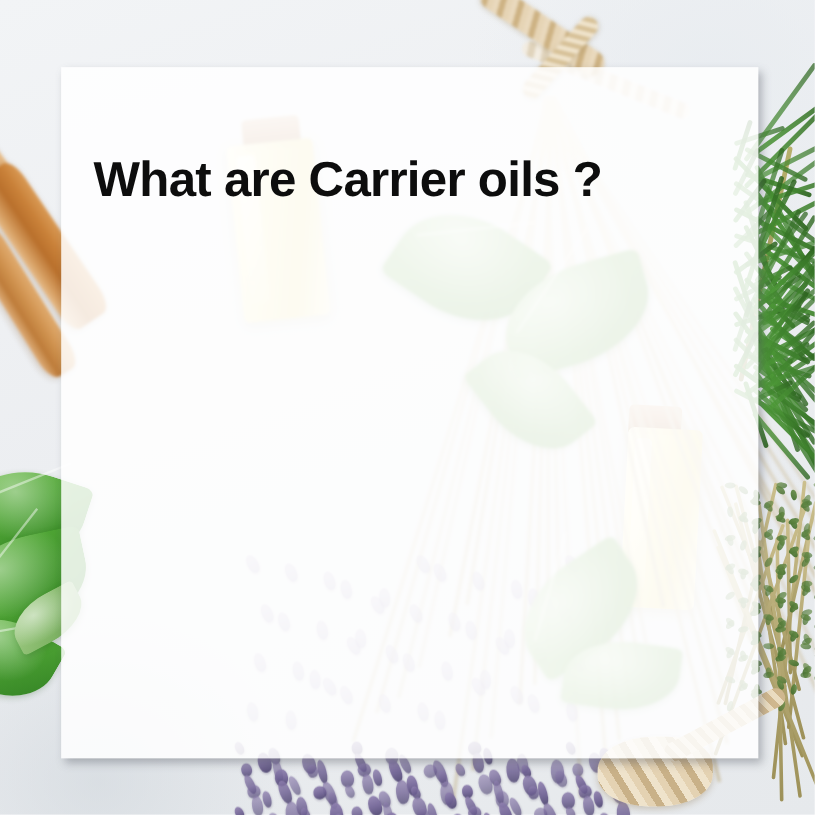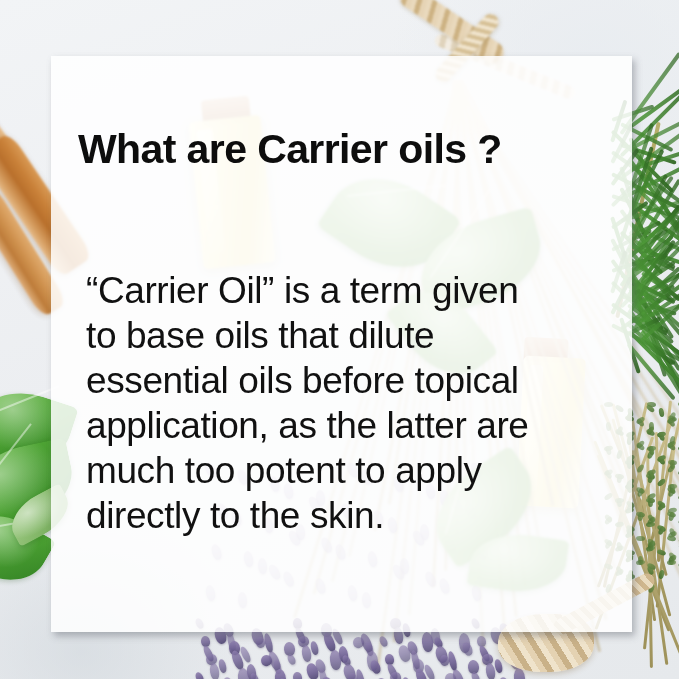--- a/index.html
+++ b/index.html
@@ -701,20 +701,14 @@
         background: repeating-linear-gradient(58deg,#e4d2b2 0 6px,#c9b188 6px 12px, #efe3cb 12px 18px);
         box-shadow:0 2px 6px rgba(130,105,65,.32);"></div>
     <div class="obj" style="left:548px; top:596px; width:112px; height:16px; transform:rotate(-28deg); border-radius:8px;
         background: repeating-linear-gradient(74deg,#eadcc0 0 5px,#cfb78e 5px 10px);"></div>
   </div>
 
   <div id="card"></div>
 
   <h1 id="heading">What are Carrier oils ?</h1>
 
-  <p id="body-copy">“Carrier Oil” is a term given
-to base oils that dilute
-essential oils before topical
-application, as the latter are
-much too potent to apply
-directly to the skin.</p>
 
 </div>
 
 </body></html>

